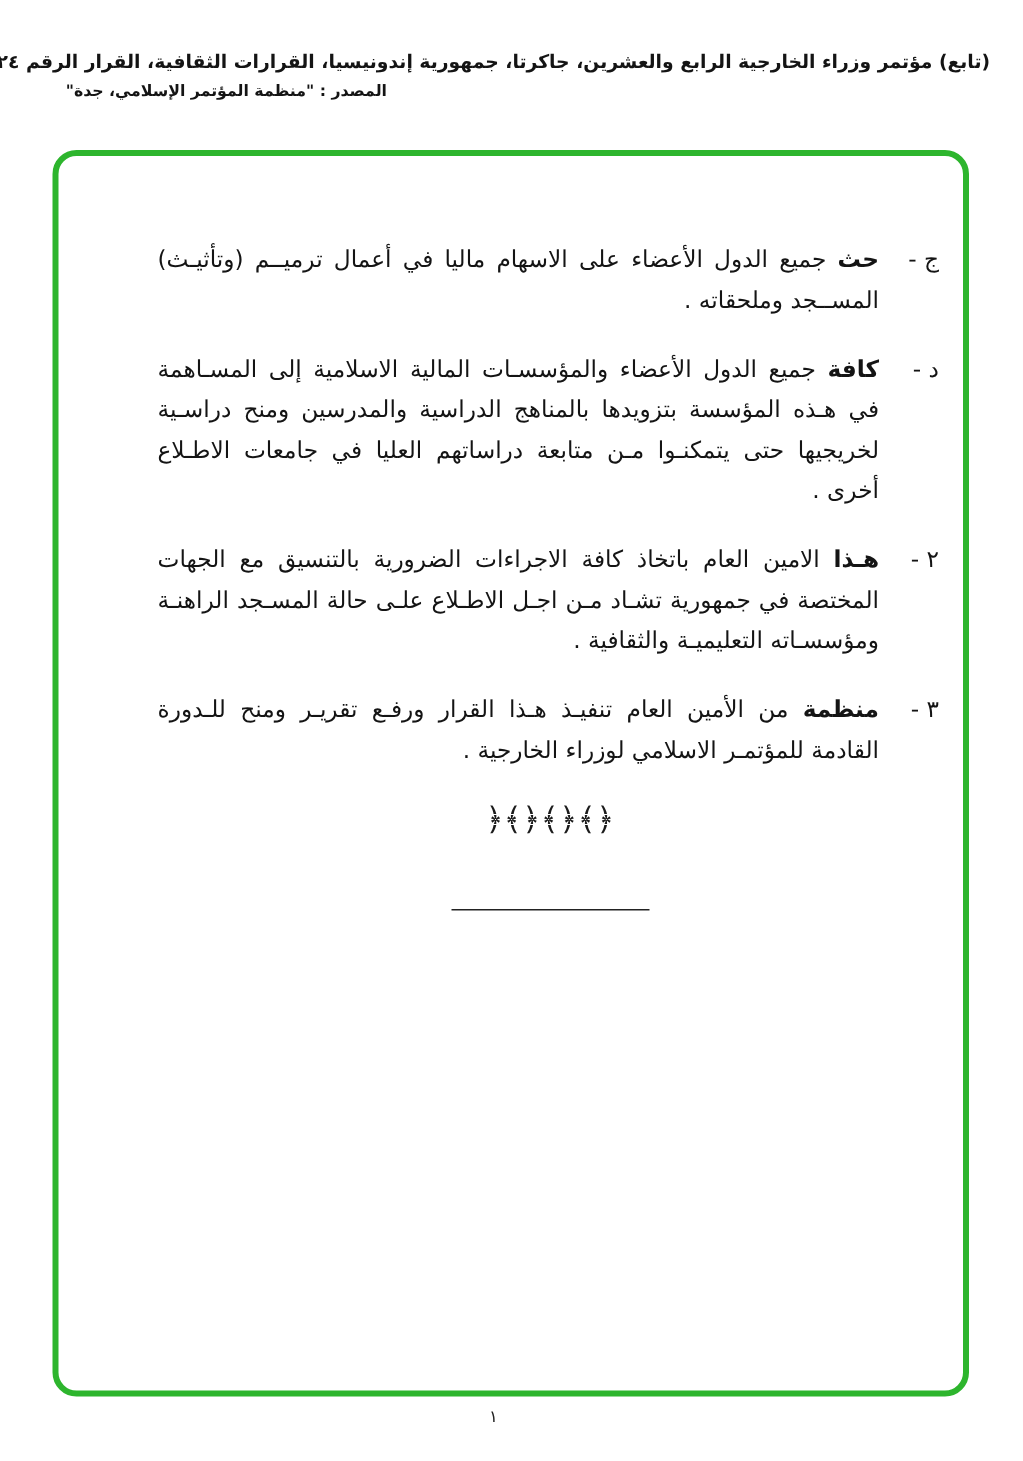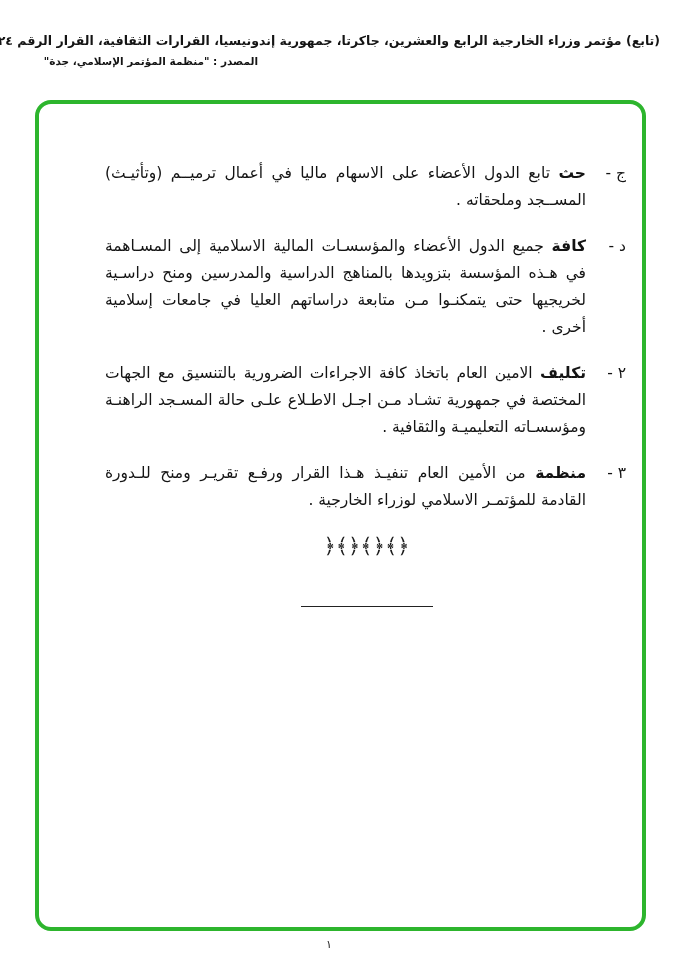--- a/index.html
+++ b/index.html
@@ -106,31 +106,31 @@
 <header class="page-header">
   <div class="header-line1">(تابع) مؤتمر وزراء الخارجية الرابع والعشرين، جاكرتا، جمهورية إندونيسيا، القرارات الثقافية، القرار الرقم ٥/٢٤-ث</div>
   <div class="header-source">المصدر : "منظمة المؤتمر الإسلامي، جدة"</div>
 </header>
 
 <div class="green-frame">
   <div class="doc-body">
 
     <div class="para">
       <span class="marker">ج -</span>
-      <span class="ptext"><span class="lead">حث</span> <span>تابع الدول الأعضاء على الاسهام ماليا في أعمال ترميــم (وتأثيـث) المســجد وملحقاته .</span></span>
+      <span class="ptext"><span class="lead">حث</span> <span>جميع الدول الأعضاء على الاسهام ماليا في أعمال ترميــم (وتأثيـث) المســجد وملحقاته .</span></span>
     </div>
 
     <div class="para">
       <span class="marker">د -</span>
-      <span class="ptext"><span class="lead">كافة</span> <span>جميع الدول الأعضاء والمؤسسـات المالية الاسلامية إلى المسـاهمة في هـذه المؤسسة بتزويدها بالمناهج الدراسية والمدرسين ومنح دراسـية لخريجيها حتى يتمكنـوا مـن متابعة دراساتهم العليا في جامعات إسلامية أخرى .</span></span>
+      <span class="ptext"><span class="lead">كافة</span> <span>جميع الدول الأعضاء والمؤسسـات المالية الاسلامية إلى المسـاهمة في هـذه المؤسسة بتزويدها بالمناهج الدراسية والمدرسين ومنح دراسـية لخريجيها حتى يتمكنـوا مـن متابعة دراساتهم العليا في جامعات الاطـلاع أخرى .</span></span>
     </div>
 
     <div class="para">
       <span class="marker">٢ -</span>
-      <span class="ptext"><span class="lead">تكليف</span> <span>الامين العام باتخاذ كافة الاجراءات الضرورية بالتنسيق مع الجهات المختصة في جمهورية تشـاد مـن اجـل الاطـلاع علـى حالة المسـجد الراهنـة ومؤسسـاته التعليميـة والثقافية .</span></span>
+      <span class="ptext"><span class="lead">هـذا</span> <span>الامين العام باتخاذ كافة الاجراءات الضرورية بالتنسيق مع الجهات المختصة في جمهورية تشـاد مـن اجـل الاطـلاع علـى حالة المسـجد الراهنـة ومؤسسـاته التعليميـة والثقافية .</span></span>
     </div>
 
     <div class="para">
       <span class="marker">٣ -</span>
       <span class="ptext"><span class="lead">منظمة</span> <span>من الأمين  العام تنفيـذ هـذا القرار ورفـع تقريـر ومنح للـدورة القادمة للمؤتمـر الاسلامي لوزراء الخارجية .</span></span>
     </div>
 
     <div class="ornament-row">﴿﴾﴿﴾﴿﴾﴿</div>
 
     <hr class="divider-line">

